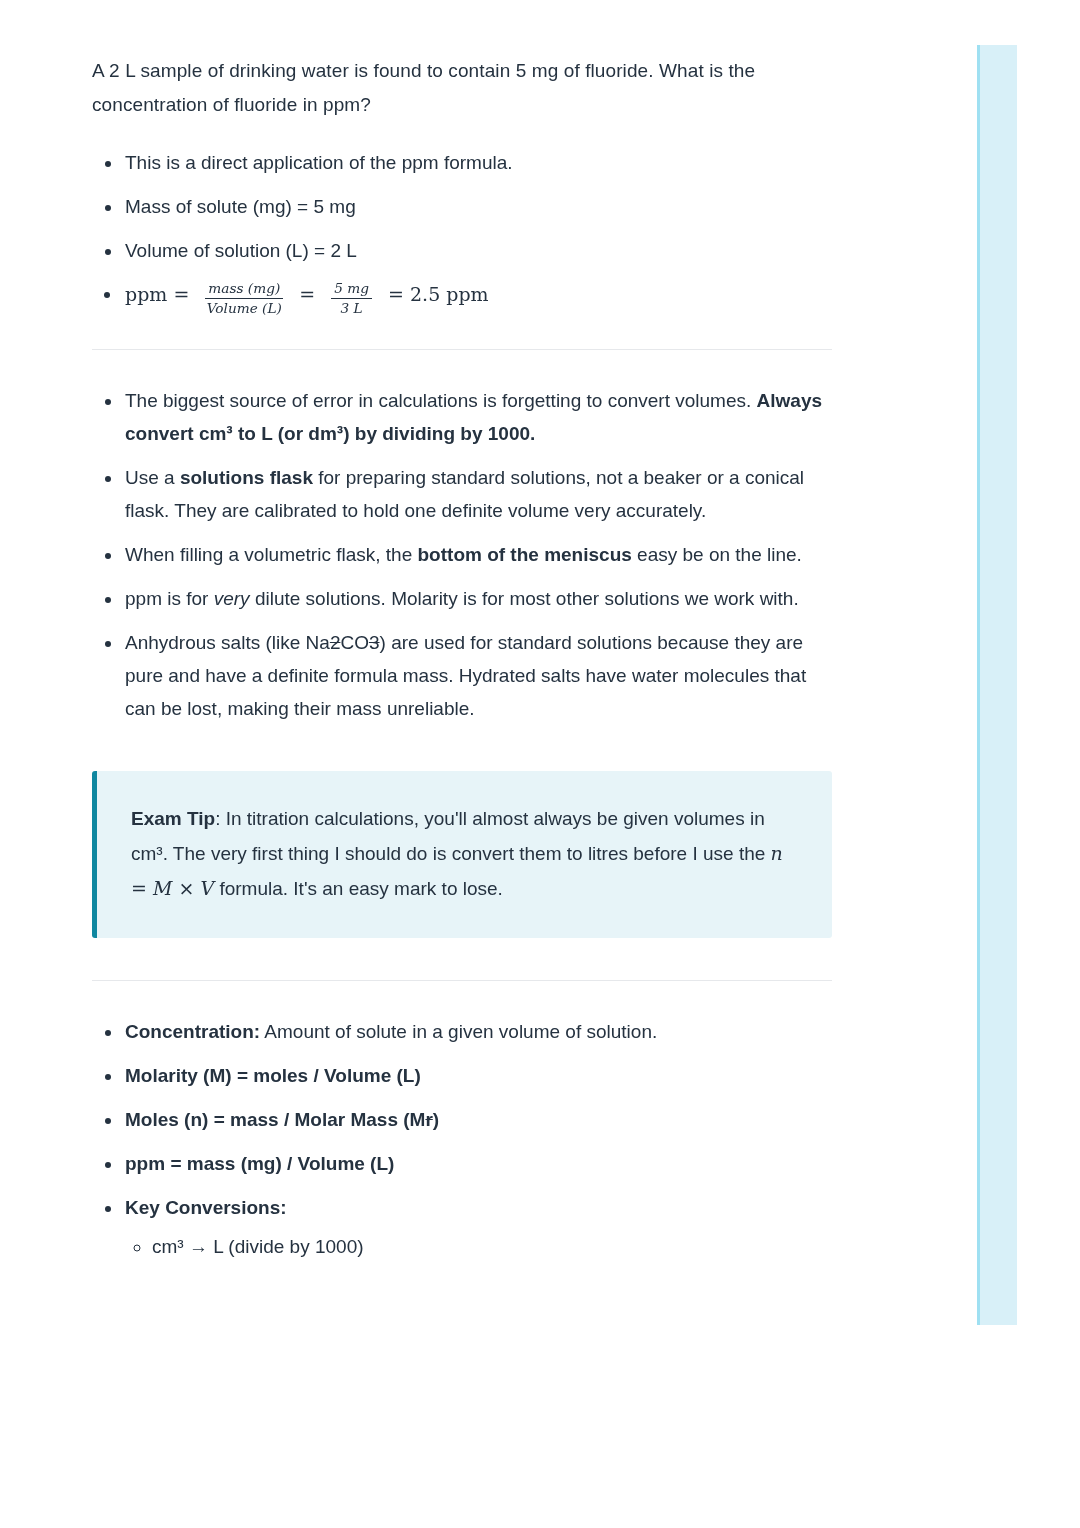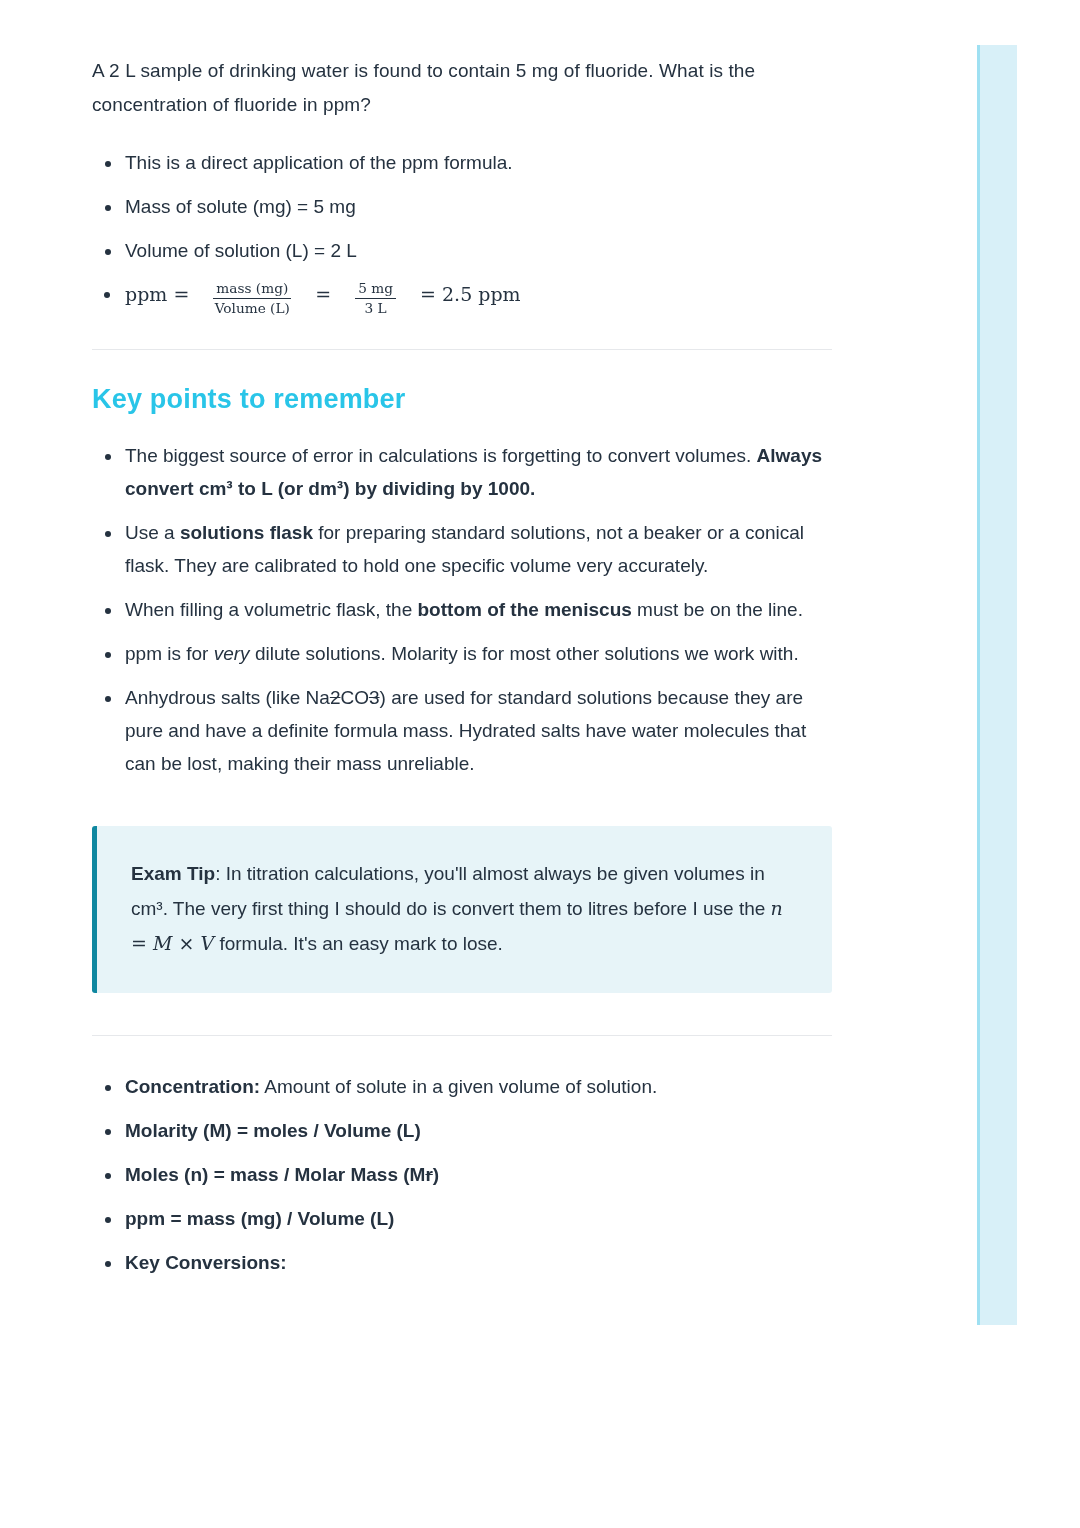--- a/index.html
+++ b/index.html
@@ -64,21 +64,22 @@
     font-weight:bold;
     letter-spacing:0.2px;
     margin:6px 0 2px 0;
   }
   .frac {
     display:inline-block;
     text-align:center;
     vertical-align:-0.85em;
     font-size:0.72em;
     line-height:1.25;
-    margin:0 18px;
+    margin:0 10px;
+    font-style:italic;
   }
   .frac .num {
     display:block;
     border-bottom:1px solid #253240;
     padding:0 3px 1px 3px;
   }
   .frac .den { display:block; padding-top:1px; }
   .formula-line { font-family:"DejaVu Serif", serif; font-size:19px; }
   .tip-box {
     margin-top:46px;
@@ -114,44 +115,46 @@
 
     <ul class="blist">
       <li><span>This is a direct application of the ppm formula.</span></li>
       <li><span>Mass of solute (mg) = 5 mg</span></li>
       <li><span>Volume of solution (L) = 2 L</span></li>
       <li class="formula-line"><span class="serif">ppm = </span><span class="frac serif"><span class="num">mass (mg)</span><span class="den">Volume (L)</span></span><span class="serif"> = </span><span class="frac serif"><span class="num">5 mg</span><span class="den">3 L</span></span><span class="serif"> = 2.5 ppm</span></li>
     </ul>
 
     <hr class="divider">
 
-    <h2 class="heading">Key points to remember</h2>
 
     <ul class="blist">
       <li><span>The biggest source of error in calculations is forgetting to convert volumes. </span><span class="b">Always convert cm³ to L (or dm³) by dividing by 1000.</span></li>
-      <li><span>Use a </span><span class="b">solutions flask</span><span> for preparing standard solutions, not a beaker or a conical flask. They are calibrated to hold one specific volume very accurately.</span></li>
-      <li><span>When filling a volumetric flask, the </span><span class="b">bottom of the meniscus</span><span> must be on the line.</span></li>
+      <li><span>Use a </span><span class="b">solutions flask</span><span> for preparing standard solutions, not a beaker or a conical flask. They are calibrated to hold one definite volume very accurately.</span></li>
+      <li><span>When filling a volumetric flask, the </span><span class="b">bottom of the meniscus</span><span> easy be on the line.</span></li>
       <li><span>ppm is for </span><span class="i">very</span><span> dilute solutions. Molarity is for most other solutions we work with.</span></li>
       <li><span>Anhydrous salts (like Na</span><span class="strike">2</span><span>CO</span><span class="strike">3</span><span>) are used for standard solutions because they are pure and have a definite formula mass. Hydrated salts have water molecules that can be lost, making their mass unreliable.</span></li>
     </ul>
 
     <div class="tip-box">
       <p><span class="b">Exam Tip</span><span>: In titration calculations, you'll almost always be given volumes in cm³. The very first thing I should do is convert them to litres before I use the </span><span class="i serif">n = M × V</span><span> formula. It's an easy mark to lose.</span></p>
     </div>
 
     <hr class="divider" style="margin-top:42px;">
 
 
     <ul class="blist">
       <li><span class="b">Concentration:</span><span> Amount of solute in a given volume of solution.</span></li>
       <li><span class="b">Molarity (M) = moles / Volume (L)</span></li>
       <li><span class="b">Moles (n) = mass / Molar Mass (M</span><span class="b strike">r</span><span class="b">)</span></li>
       <li><span class="b">ppm = mass (mg) / Volume (L)</span></li>
       <li>
         <span><span class="b">Key Conversions:</span></span>
+        <ul class="sublist">
+          <li><span>cm³ → L (divide by 1000)</span></li>
+        </ul>
       </li>
     </ul>
 
   </main>
 
   <div class="footer">(c) Knowunity 2025</div>
 
 </div>
 
 </body></html>

